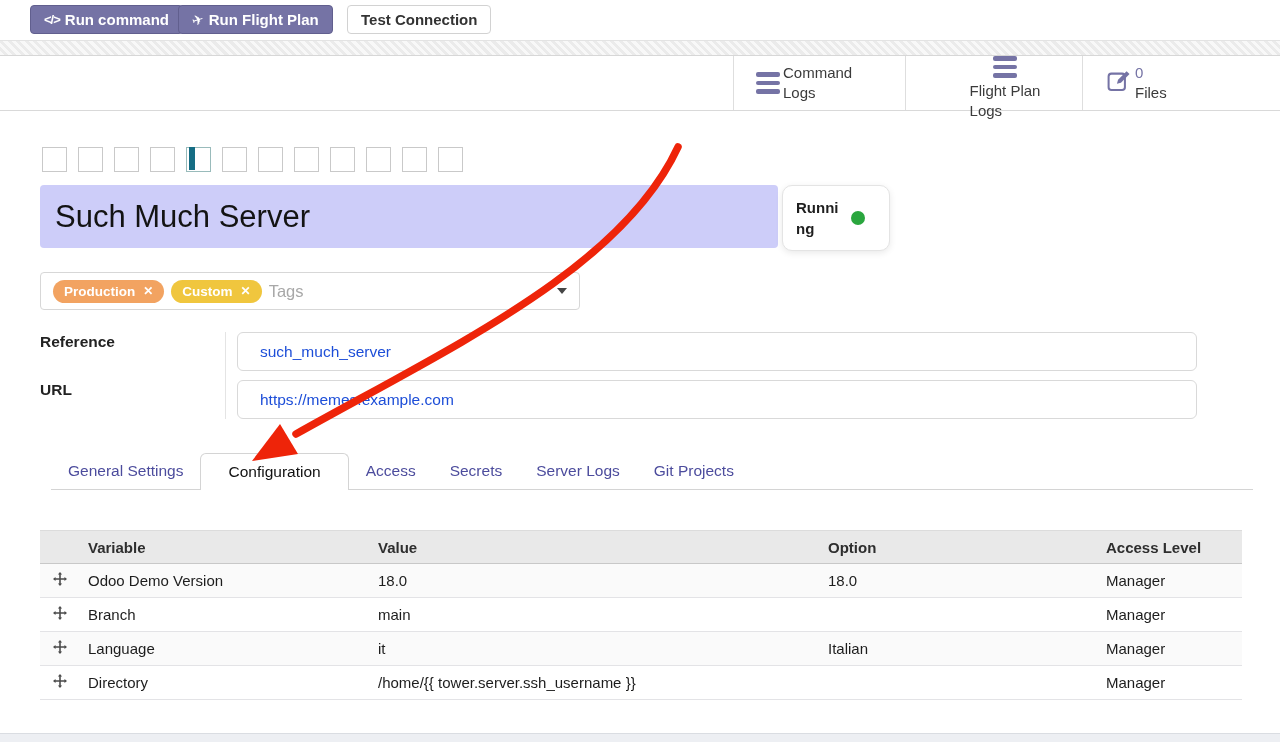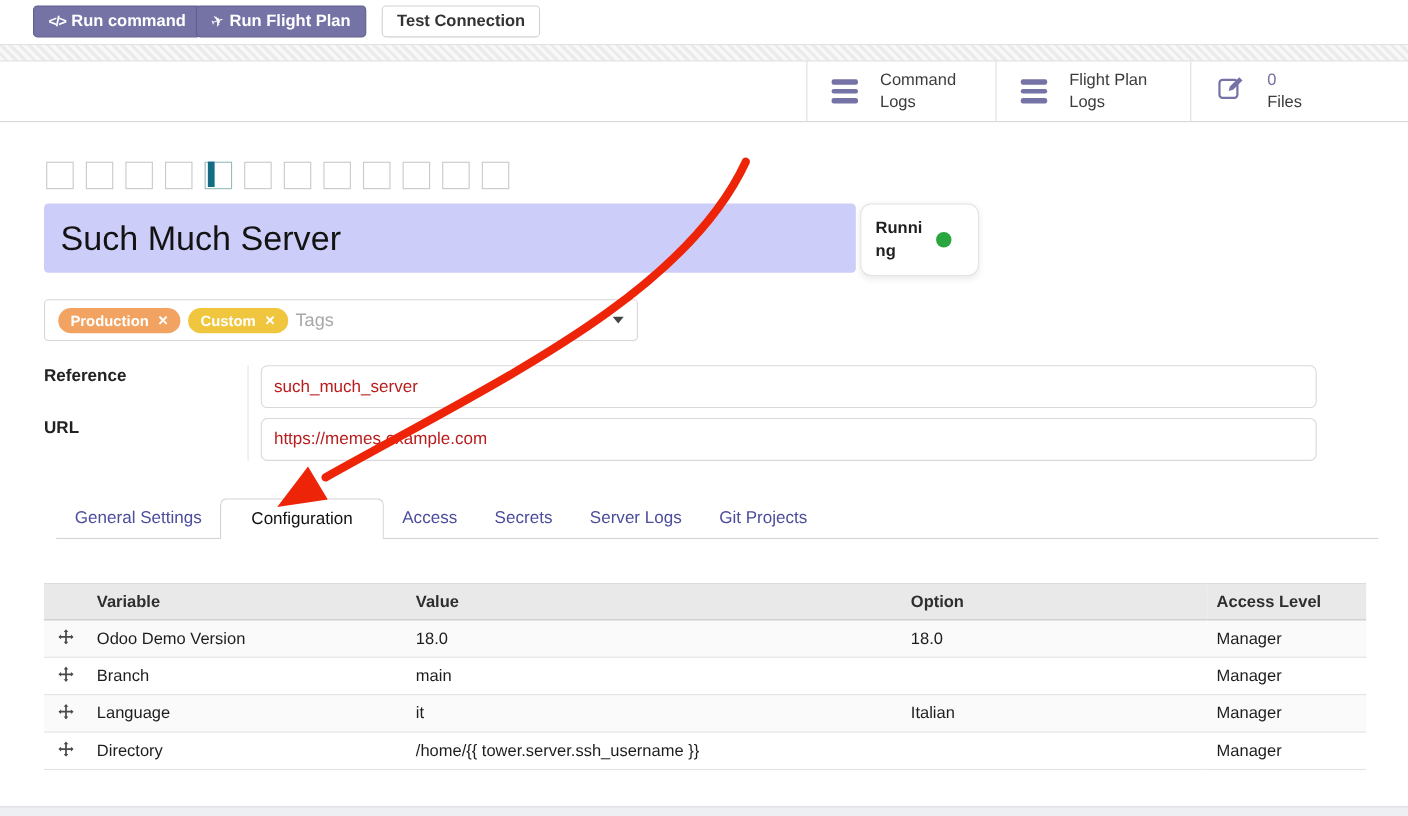--- a/index.html
+++ b/index.html
@@ -20,22 +20,22 @@
   .icon-plane { font-family:"DejaVu Sans", sans-serif; display:inline-block; transform:rotate(-18deg); font-size:14px; }
 
   
   .hatch { position:absolute; top:40px; left:0; right:0; height:16px;
            background:repeating-linear-gradient(45deg,#f8f8f8 0 3px,#ebebeb 3px 6px);
            border-top:1px solid #e3e3e3; border-bottom:1px solid #d7d7d7; }
 
   
   .statusbar { position:absolute; top:56px; left:0; right:0; height:55px; background:#fff; border-bottom:1px solid #d9d9d9; }
   .stat-group { position:absolute; right:0; top:0; height:54px; display:flex; }
-  .stat-btn { border-left:1px solid #dedede; display:flex; align-items:center; gap:20px; padding-left:22px; cursor:pointer; }
-  .stat-btn.w1 { width:172px; } .stat-btn.w2 { width:177px; } .stat-btn.w3 { width:198px; }
+  .stat-btn { border-left:1px solid #dedede; display:flex; align-items:center; gap:3px; padding-left:22px; cursor:pointer; }
+  .stat-btn.w1 { width:172px; } .stat-btn.w2 { width:177px;flex-direction:column; } .stat-btn.w3 { width:198px; }
   .stat-text { font-size:15px; color:#3b3b3b; line-height:1.35; }
   .stat-count { color:#7573a5; }
   .icon-bars { display:flex; flex-direction:column; gap:4px; width:24px; }
   .icon-bars i { display:block; height:4.5px; background:#7573a5; border-radius:2px; }
 
   
   .palette { position:absolute; top:147px; left:42px; display:flex; gap:11px; }
   .swatch { width:25px; height:25px; background:#fff; border:1px solid #c9c9c9; padding:3px; cursor:pointer; }
   .swatch .fill { width:100%; height:100%; }
   .swatch.selected { padding:2px; border-color:#9bb; }
@@ -58,21 +58,21 @@
               display:flex; align-items:center; gap:8px; padding:0 11px;justify-content:space-between; }
   .tag-x { font-size:12px; font-weight:bold; cursor:pointer; line-height:1; }
   .tags-placeholder { color:#a8a8a8; font-size:16.5px; }
   .tags-caret { margin-left:auto; width:0; height:0; border-left:5px solid transparent;
                 border-right:5px solid transparent; border-top:6px solid #454545; cursor:pointer; }
 
   
   .field-label { position:absolute; left:40px; font-size:15.5px; font-weight:bold; color:#222; }
   .field-divider { position:absolute; left:225px; top:332px; width:1px; height:87px; background:#e4e4e4; }
   .field-input { position:absolute; left:237px; width:960px; height:39px; border:1px solid #d9d9d9; border-radius:6px;
-                 font-size:15.5px; color:#b91c1c; display:flex; align-items:center; padding:0 11px; background:#fff; cursor:text; }
+                 font-size:15.5px; color:#1d4ed8; display:flex; align-items:center; padding:0 22px; background:#fff; cursor:text; }
 
   
   .tabs { position:absolute; top:453px; left:51px; width:1202px; height:37px; border-bottom:1px solid #d4d4d4;
           display:flex; align-items:stretch; }
   .tab { display:flex; align-items:center; padding:0 17px; font-size:15.5px; color:#4c4c9d; cursor:pointer; }
   .tab.active { background:#fff; border:1px solid #d4d4d4; border-bottom:none; border-radius:6px 6px 0 0;
                 color:#111; margin-bottom:-1px; padding:0 27px; position:relative; z-index:2; }
 
   
   .cfg-table { position:absolute; top:530px; left:40px; width:1202px; border-collapse:collapse; font-size:15px; color:#1d1d1d; }

